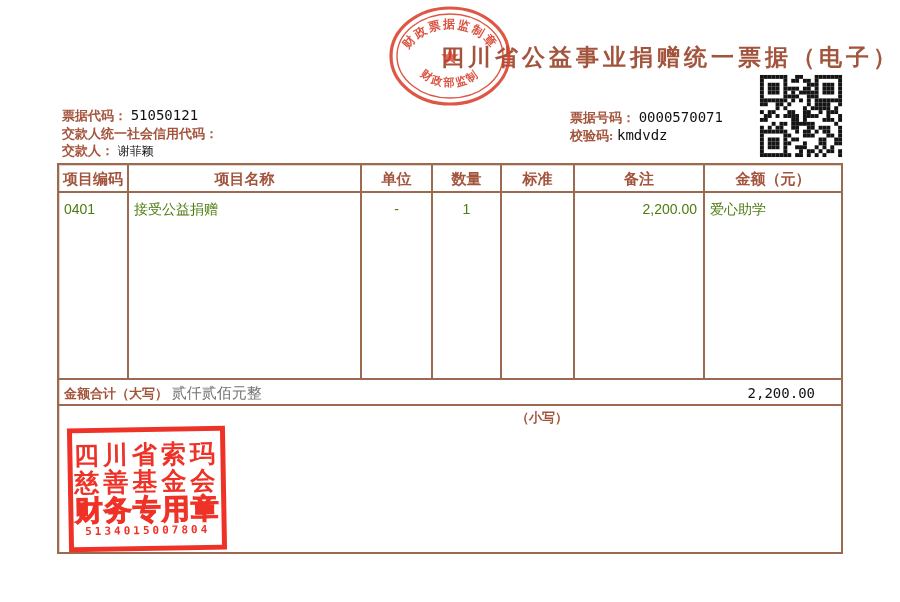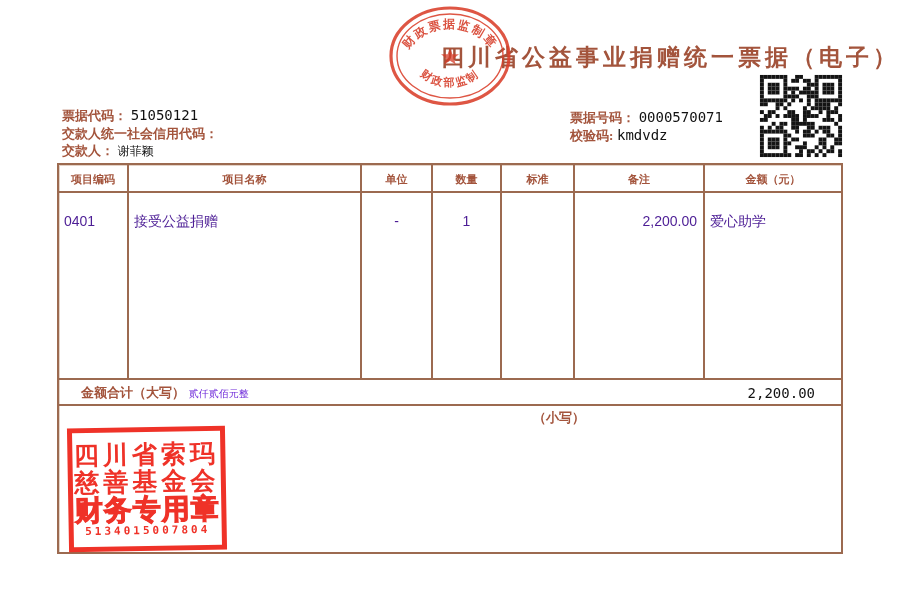--- a/index.html
+++ b/index.html
@@ -25,33 +25,33 @@
   .lab { font-family:"Liberation Serif", serif; font-weight:bold; color:#a3543c;margin-top:25px; }
   .val { color:#111; font-size:12px; }
   .val.mono { font-family:"DejaVu Sans Mono", monospace; font-size:14px;margin-top:28px; }
 
   
   .tbl { position:absolute; left:57px; top:163px; width:786px; height:391px;
          border:2px solid #9c6a50; box-shadow:1px 1px 0 #e3d2c6 inset; background:#fff; }
   .grid { display:grid; grid-template-columns:70px 233px 71px 69px 73px 130px 136px; }
   .th { height:28px; line-height:28px; text-align:center; border-right:2px solid #9c6a50;
         border-bottom:2px solid #9c6a50; font-family:"Liberation Serif", serif; font-weight:bold;
-        font-size:11px; color:#a3543c; }
+        font-size:15px; color:#a3543c; }
   .th:last-child { border-right:none; }
-  .td { height:185px; border-right:2px solid #9c6a50; font-size:14px; color:#4c1d95;
-        padding-top:20px; overflow:hidden; }
+  .td { height:185px; border-right:2px solid #9c6a50; font-size:14px; color:#4d7c0f;
+        padding-top:8px; overflow:hidden; }
   .td:last-child { border-right:none; }
   .td.l { padding-left:5px; text-align:left; }
   .td.c { text-align:center; }
   .td.r { text-align:right; padding-right:6px; }
 
   .total-row { position:relative; height:28px; line-height:26px; border-top:2px solid #9c6a50;
                border-bottom:2px solid #9c6a50; font-size:13px; white-space:nowrap; }
-  .total-row .lab { padding-left:22px; }
-  .total-row .words { color:#6d28d9; font-size:10px; }
+  .total-row .lab { padding-left:5px; }
+  .total-row .words { color:#737373; font-size:15px; }
   .total-small { position:absolute; left:452px; top:0; }
   .total-amt { position:absolute; right:26px; top:0; color:#111;
                font-family:"DejaVu Sans Mono", monospace; font-size:14px; }
 
   .stamp-area { position:relative; height:146px; }
 
   
   .sq-seal { position:absolute; left:9px; top:21px; width:158px; height:124px;
              border:5px solid #ee2318; color:#ee2318; text-align:center; opacity:.93;
              transform:rotate(-1deg); font-family:"Liberation Serif", serif;

